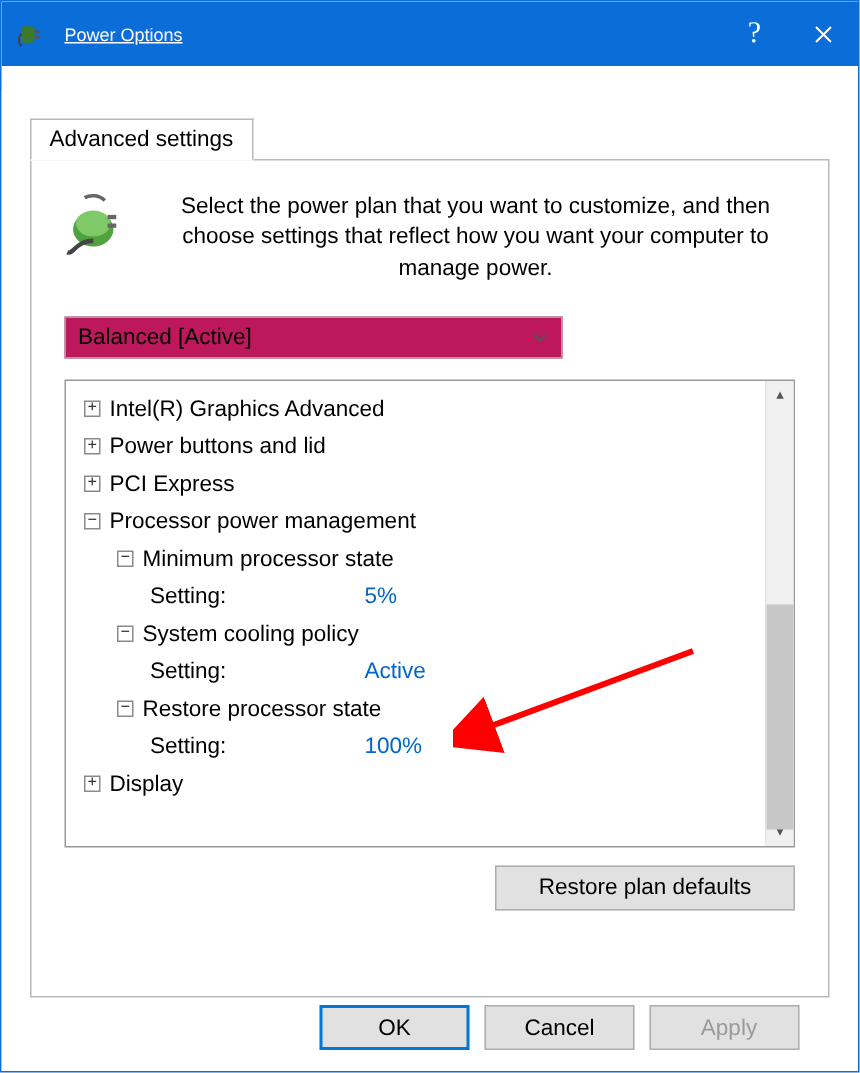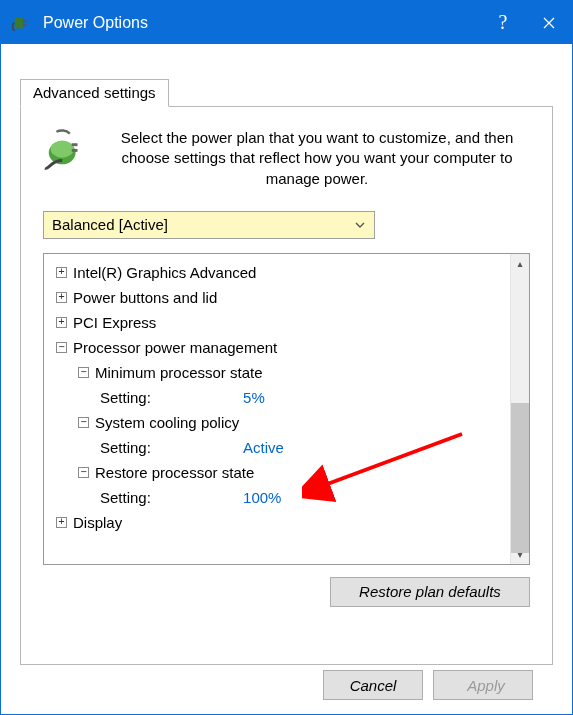--- a/index.html
+++ b/index.html
@@ -15,21 +15,21 @@
   }
   .titlebar {
     height: 43px;
     background: #0a6dd8;
     display: flex;
     align-items: center;
     color: #fff;
     padding: 0 0 0 10px;
   }
   .title-icon { width: 22px; height: 22px; margin-right: 10px; }
-  .title-text { font-size: 16px; flex: 1; }
+  .title-text { font-size: 12px; flex: 1; text-decoration: underline; }
   .title-btn {
     width: 46px; height: 43px;
     display: flex; align-items: center; justify-content: center;
     color: #fff; font-size: 17px;
   }
   .title-btn.help { font-family: Georgia, serif; font-size: 20px; }
   .content {
     padding: 18px 19px 10px 19px;
     background: #fff;
     height: calc(100% - 43px);
@@ -54,21 +54,21 @@
     padding: 19px 22px 18px 22px;
     display: flex;
     flex-direction: column;
   }
   .intro { display: flex; gap: 15px; margin-bottom: 22px; }
   .intro-icon { width: 46px; height: 46px; flex-shrink: 0; }
   .intro-text { line-height: 1.35; padding-top: 2px; text-align: center; }
   .plan-select {
     width: 332px; height: 28px;
     border: 1px solid #a0a0a0;
-    background: #fef9c3;
+    background: #be185d;
     display: flex; align-items: center;
     padding: 0 8px;
     margin-bottom: 14px;
     position: relative;
   }
   .plan-select .chev {
     position: absolute; right: 8px; top: 7px;
   }
   .tree-wrap {
     border: 1px solid #989898;
@@ -119,21 +119,20 @@
     background: #c7c7c7;
   }
   .restore-row { display: flex; justify-content: flex-end; }
   .btn {
     min-width: 100px; height: 30px;
     border: 1px solid #adadad;
     background: #e1e1e1;
     display: flex; align-items: center; justify-content: center;
     font-size: 15px;
     padding: 0 18px;
-    font-style: italic;
   }
   .btn.focus { border: 2px solid #0178d7; }
   .btn.disabled { color: #9a9a9a; padding-left: 24px; }
   .dialog-buttons {
     display: flex; gap: 10px; justify-content: flex-end;
     padding: 5px 20px 20px 0;
   }
   .arrow-annot {
     position: absolute;
     pointer-events: none;
@@ -255,17 +254,18 @@
       </div>
     </div>
 
     <div class="restore-row">
       <div class="btn" style="min-width:200px">Restore plan defaults</div>
     </div>
 
   </div>
 
   <div class="dialog-buttons">
+    <div class="btn focus">OK</div>
     <div class="btn">Cancel</div>
     <div class="btn disabled">Apply</div>
   </div>
 
 </div>
 
 </body></html>

